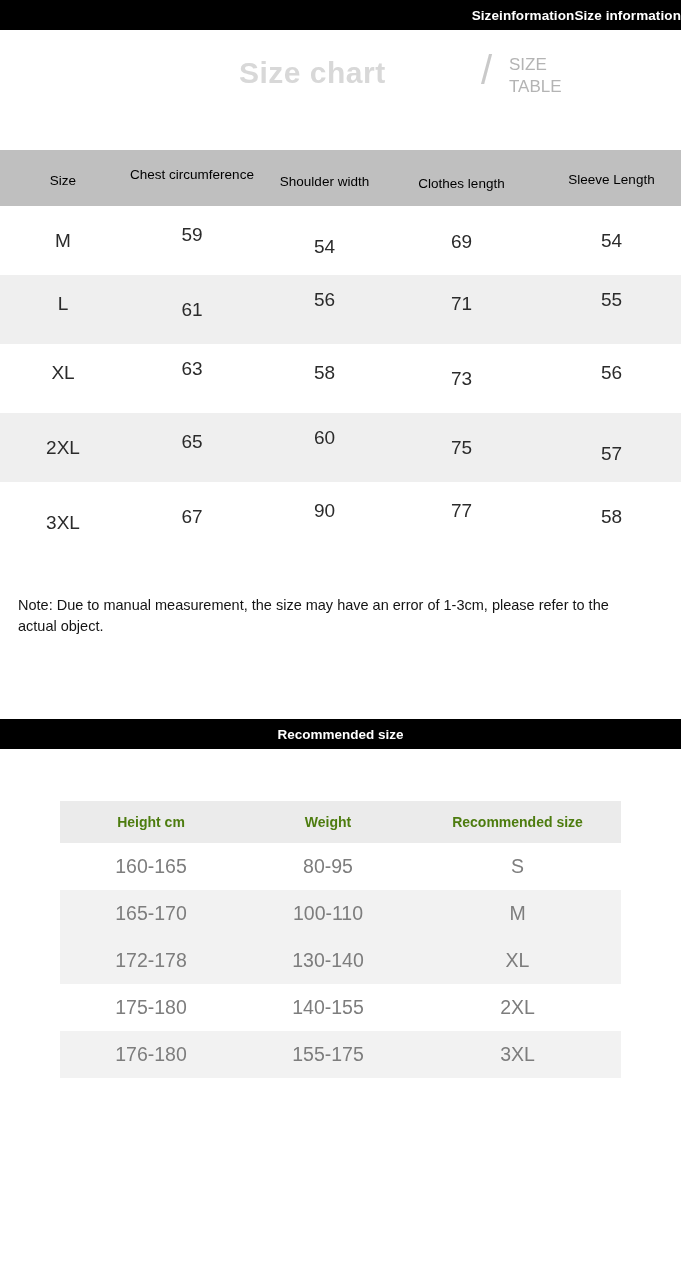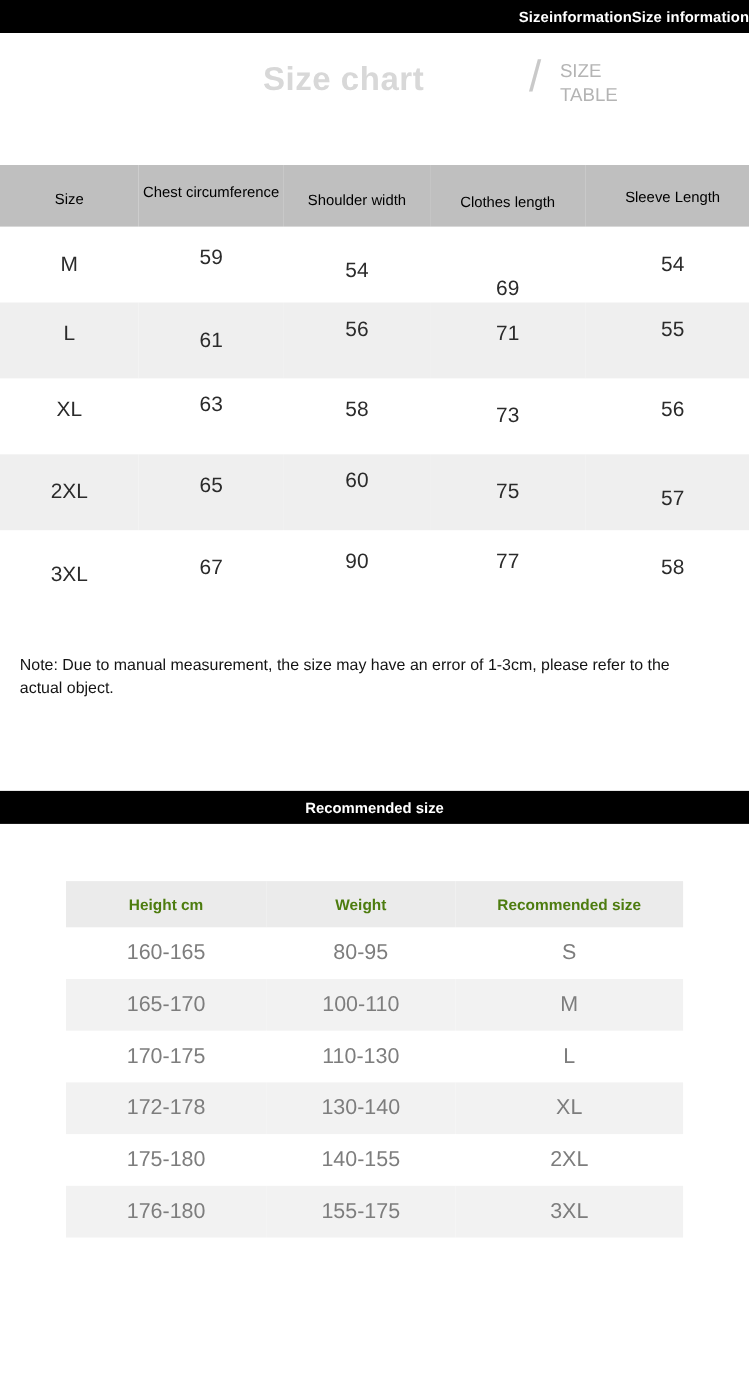--- a/index.html
+++ b/index.html
@@ -89,21 +89,21 @@
     color: #2b2b2b;
     vertical-align: middle;
   }
   .size-table tbody tr.alt td {
     background: #efefef;
   }
   
   .j-up   { position: relative; top: -6px; }
   .j-up2  { position: relative; top: -10px; }
   .j-dn   { position: relative; top: 6px; }
-  .j-dn2  { position: relative; top: 22px; }
+  .j-dn2  { position: relative; top: 1px; }
   .j-0    { position: relative; top: 0px; }
 
   .th-1 { position: relative; top: 2px; }
   .th-2 { position: relative; top: -4px; }
   .th-3 { position: relative; top: 3px; text-align: right; }
   .th-4 { position: relative; top: 5px; }
   .th-5 { position: relative; top: 1px; }
 
   
   .note {
@@ -244,25 +244,20 @@
       <tr>
         <td>160-165</td>
         <td>80-95</td>
         <td>S</td>
       </tr>
       <tr class="alt">
         <td>165-170</td>
         <td>100-110</td>
         <td>M</td>
       </tr>
-      <tr>
-        <td>170-175</td>
-        <td>110-130</td>
-        <td>L</td>
-      </tr>
       <tr class="alt">
         <td>172-178</td>
         <td>130-140</td>
         <td>XL</td>
       </tr>
       <tr>
         <td>175-180</td>
         <td>140-155</td>
         <td>2XL</td>
       </tr>

